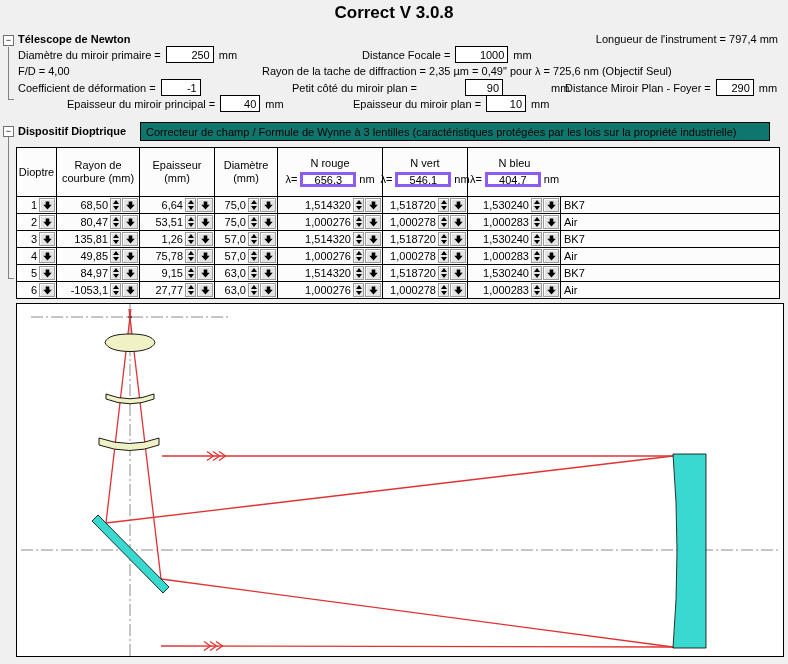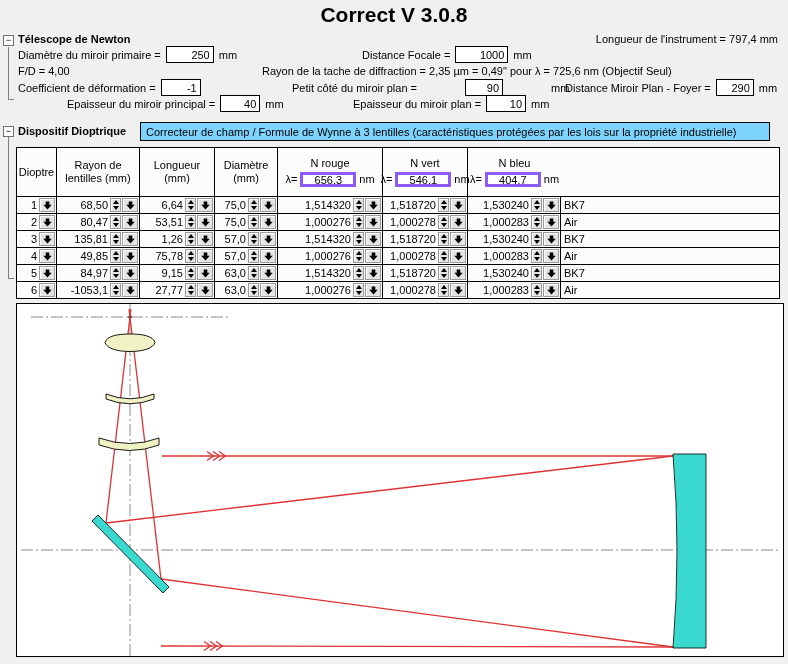--- a/index.html
+++ b/index.html
@@ -1,28 +1,28 @@
 <!DOCTYPE html>
 <html style="--mirror-fill: #3ad9cf; --lens-fill: #f0f1c4; --ray-color: #e03232; --axis-color: #8c8c8c;"><head>
 <meta charset="utf-8">
 <style>
   html,body{margin:0;padding:0;background:#f0f0f0;}
   #app{position:relative;width:788px;height:664px;background:#f0f0f0;
        font-family:"Liberation Sans",sans-serif;font-size:11px;color:#000;overflow:hidden;}
   .abs{position:absolute;white-space:nowrap;}
   .bold{font-weight:bold;}
-  #title{top:3px;left:0;width:100%;text-align:center;font-size:21px;font-weight:bold;}
+  #title{top:3px;left:0;width:100%;text-align:center;font-size:17px;font-weight:bold;}
   .collapse{width:11px;height:11px;background:#fff;border:1px solid #707070;box-sizing:border-box;
             display:flex;align-items:center;justify-content:center;font-size:9px;line-height:7px;cursor:pointer;}
   .tree{border-left:1px solid #808080;border-bottom:1px solid #808080;width:5px;}
   .fld{display:flex;align-items:center;gap:5px;height:17px;}
   input.ibox{height:17px;border:1px solid #000;background:#fff;text-align:right;
              padding:0 3px;box-sizing:border-box;font:11px "Liberation Sans",sans-serif;}
   .w48{width:48px}.w53{width:53px}.w40{width:40px}.w38{width:38px}
-  #descbox{left:140px;top:122px;width:630px;height:19px;border:1px solid #000;background:#7dd3fc;
+  #descbox{left:140px;top:122px;width:630px;height:19px;border:1px solid #000;background:#0f766e;
            display:flex;align-items:center;padding:4px 5px;box-sizing:border-box;overflow:hidden;}
   
   #table{left:16px;top:147px;width:762px;border:1px solid #000;background:#fcfcfc;}
   .tgrid{display:grid;grid-template-columns:40px 83px 75px 63px 105px 85px 93px auto;}
   .thead{height:48px;border-bottom:1px solid #000;}
   .hc{border-right:1px solid #000;display:flex;flex-direction:column;align-items:center;
       justify-content:center;text-align:center;line-height:13px;}
   .hc:last-child{border-right:none;}
   .lam{display:flex;align-items:center;gap:3px;margin-top:2px;}
   input.lbox{width:56px;height:15px;border:3px solid #8b5cf6;background:#fff;text-align:center;
@@ -109,24 +109,24 @@
     <span>Correcteur de champ / Formule de Wynne à 3 lentilles (caractéristiques protégées par les lois sur la propriété industrielle)</span>
   </div>
 
   <div id="table" class="abs">
     <div class="tgrid thead">
       <div class="hc">
           <div>Dioptre</div>
         </div>
       <div class="hc">
           <div>Rayon de</div>
-          <div>lentilles (mm)</div>
+          <div>courbure (mm)</div>
         </div>
       <div class="hc">
-          <div>Longueur</div>
+          <div>Epaisseur</div>
           <div>(mm)</div>
         </div>
       <div class="hc">
           <div>Diamètre</div>
           <div>(mm)</div>
         </div>
       <div class="hc">
         <div>N rouge</div>
         <div class="lam">
             <span>λ=</span>

